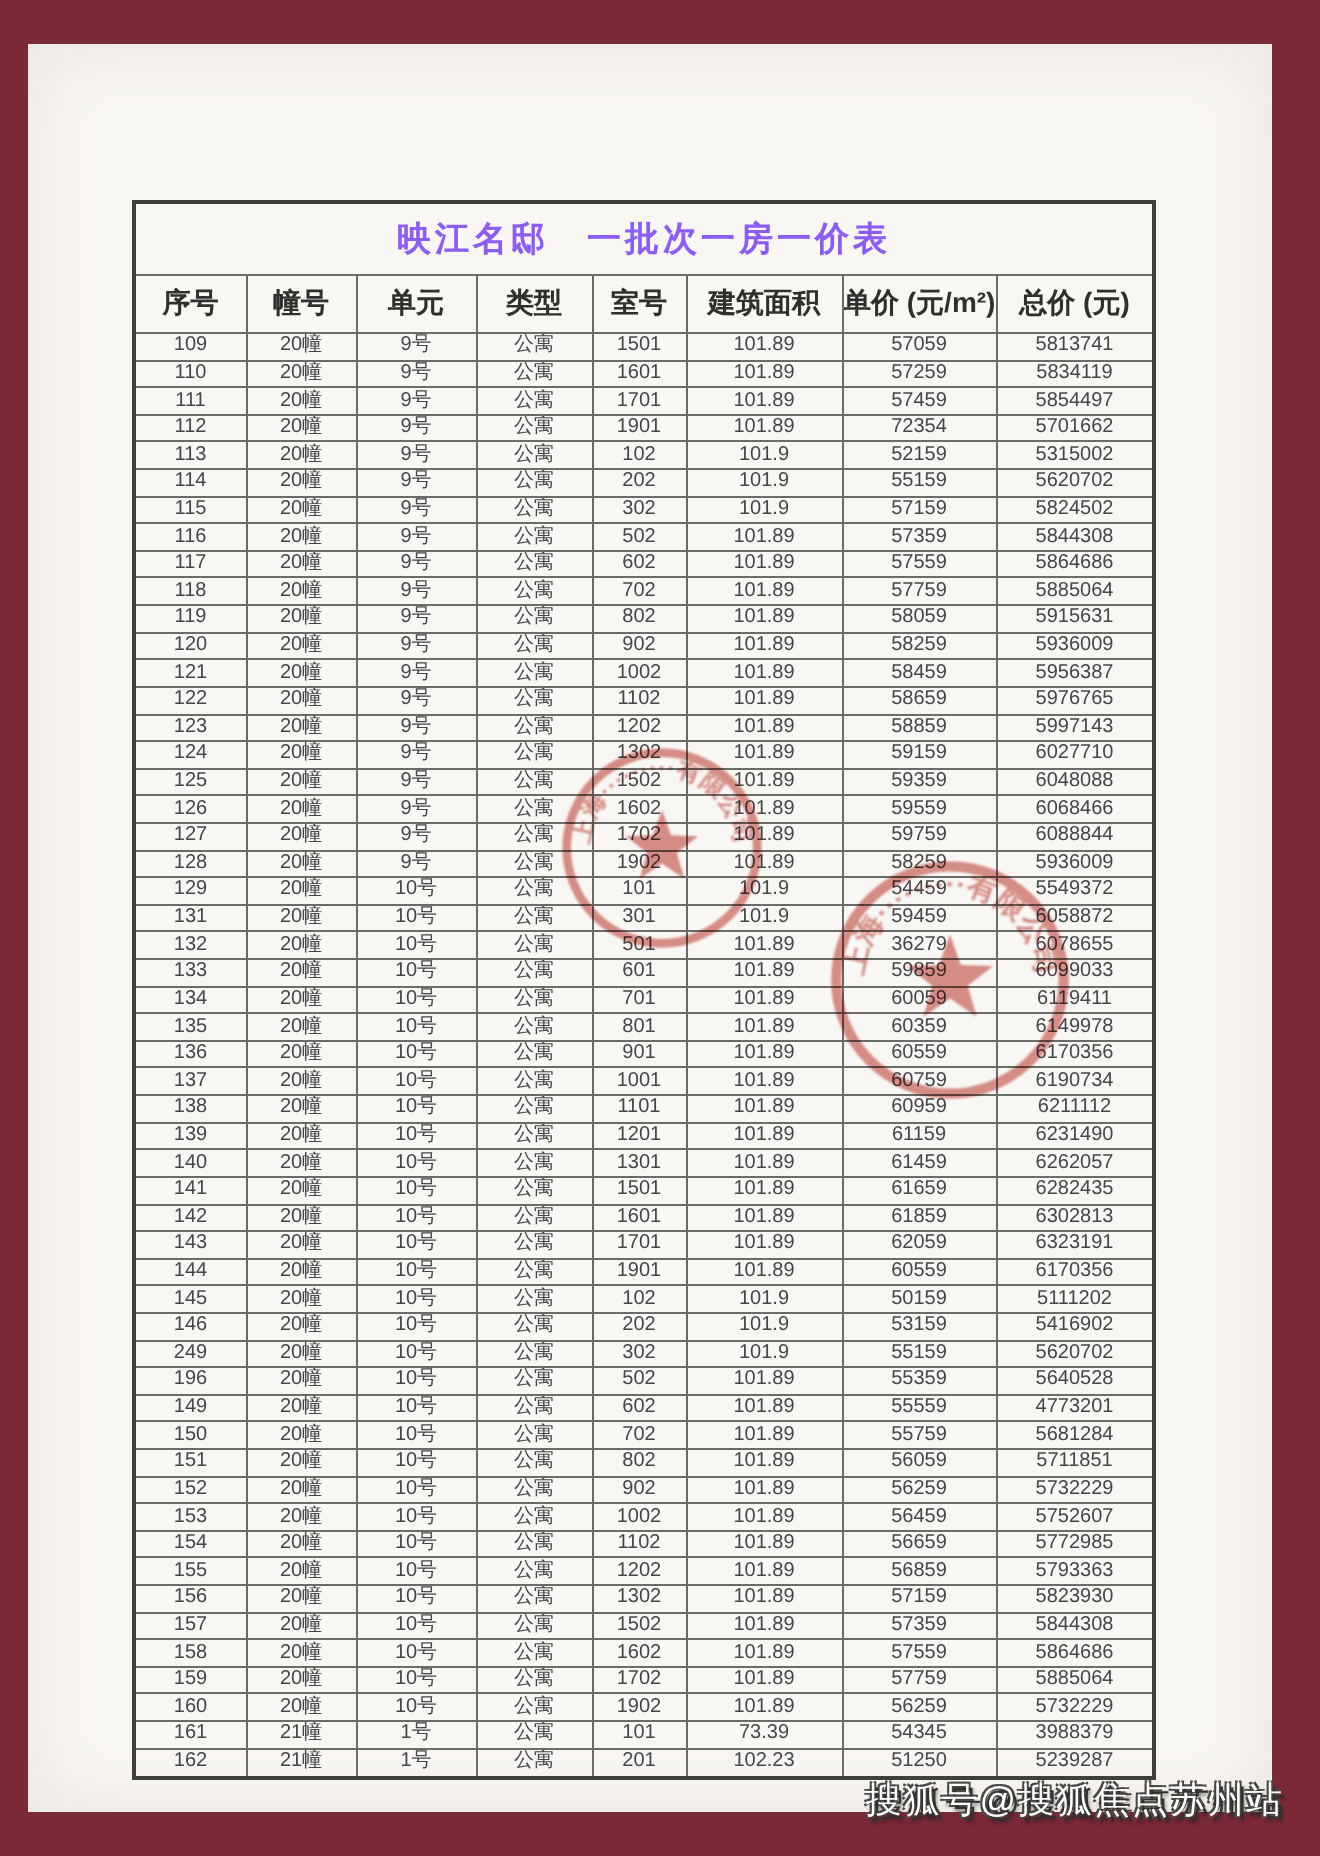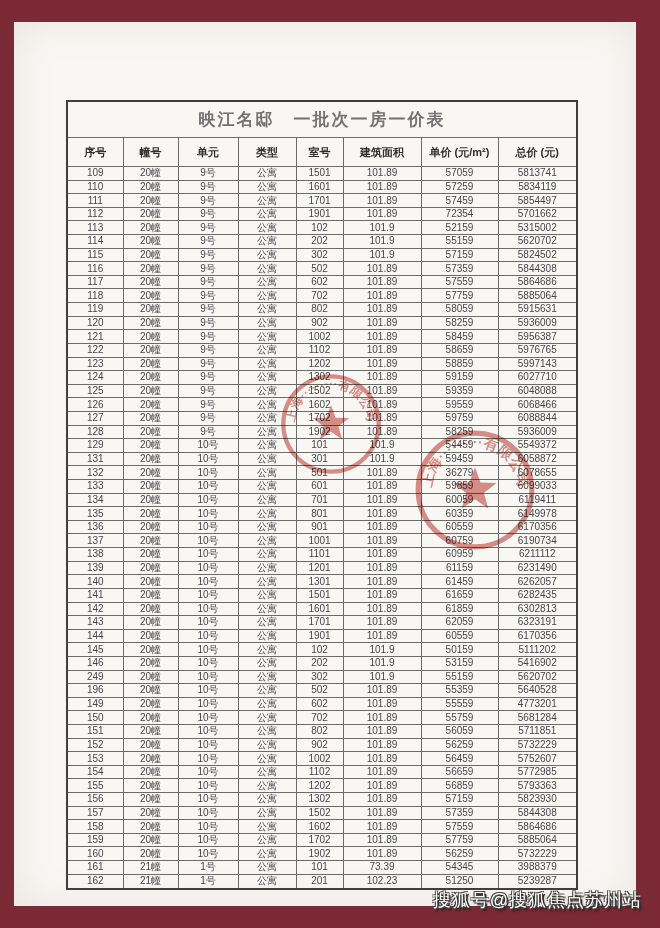--- a/index.html
+++ b/index.html
@@ -19,25 +19,25 @@
     border-collapse:collapse;table-layout:fixed;
     background:transparent;
   }
   table.price-table th,table.price-table td{
     border:1px solid #6b6b68;
     text-align:center;vertical-align:middle;
     padding:0;overflow:hidden;white-space:nowrap;
   }
   table.price-table{border:2px solid #3f3f3d;}
   th.title-cell{
-    height:35px;font-size:17px;font-weight:bold;color:#737373;
+    height:35px;font-size:17px;font-weight:bold;color:#8b5cf6;
     letter-spacing:2px;border-bottom:1px solid #3f3f3d;
   }
   tr.header-row th{
-    height:28px;font-size:11px;font-weight:600;color:#2f2f2d;
+    height:28px;font-size:14px;font-weight:600;color:#2f2f2d;
   }
   tbody td{
     font-size:10px;line-height:1;color:#46464a;height:12px;
   }
   tbody td:nth-child(5){border-right-style:dashed;}
   
   .seal{
     position:absolute;pointer-events:none;
     opacity:0.58;mix-blend-mode:multiply;
     filter:blur(0.4px);

